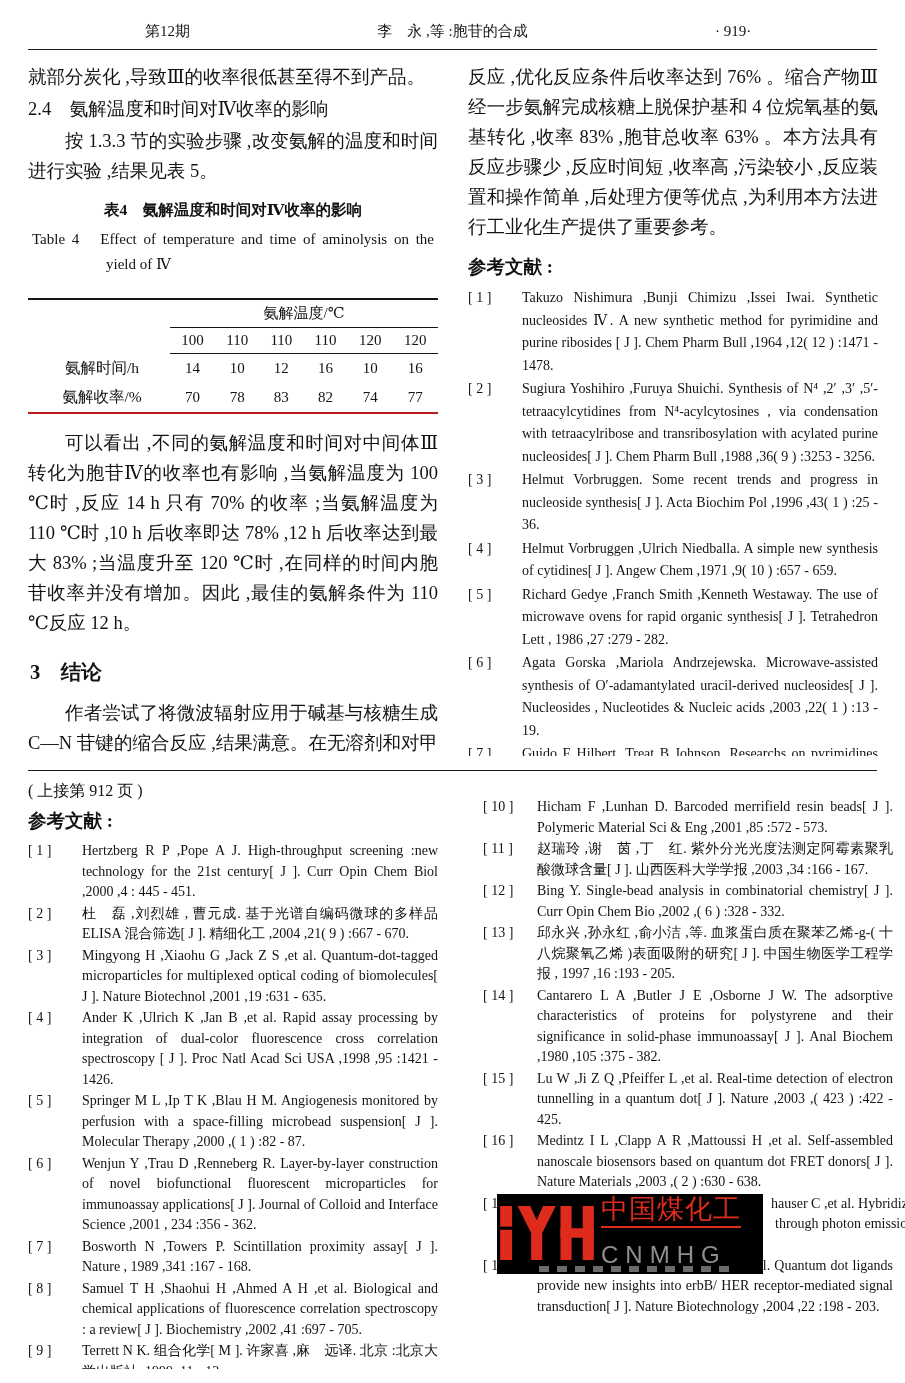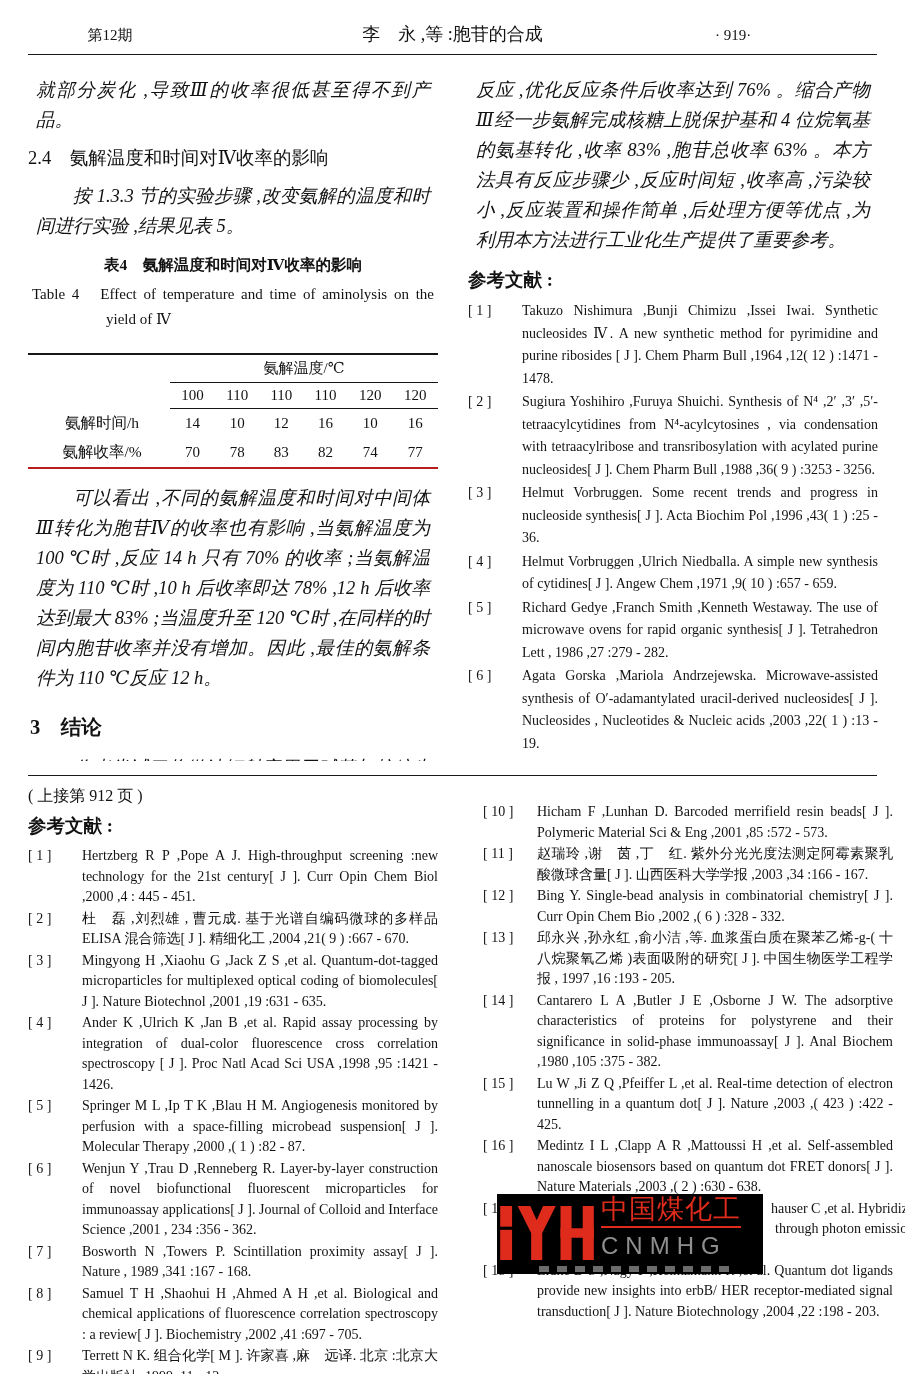--- a/index.html
+++ b/index.html
@@ -11,35 +11,35 @@
     color:#121212;
     overflow:hidden;
     margin:0 auto;
   }
   
   .hdr{
     display:flex;align-items:baseline;
     padding:22px 30px 6px 30px;
     font-size:15px;
   }
-  .hdr-issue{flex:0 0 160px;text-align:center;}
-  .hdr-title{flex:1;text-align:center;font-size:18px;}
+  .hdr-issue{flex:0 0 160px;text-align:right;}
+  .hdr-title{flex:1;text-align:center;font-size:15px;}
   .hdr-page{flex:0 0 160px;}
   .hdr-rule{border:none;border-top:1.6px solid #1a1a1a;margin:2px 28px 0 28px;}
 
   
   .cols{display:flex;gap:30px;padding:12px 27px 0 28px;}
   .col{width:410px;flex:0 0 410px;}
   .top-section{height:694px;overflow:hidden;}
   .bottom-section{height:590px;overflow:hidden;padding-top:8px;gap:45px;}
 
   
   .para{
     font-size:18.5px;line-height:30px;
-    text-align:justify;margin:8px;font-style:italic;
+    text-align:justify;margin:0;
   }
   .para.indent{text-indent:2em;}
   .h-sub{font-size:18.5px;font-weight:normal;line-height:30px;margin:2px 0;}
   .h-sec{font-size:20.5px;font-weight:bold;margin:20px 0 12px 2px;}
 
   
   .cap-cn{font-size:15.5px;font-weight:bold;text-align:center;margin:14px 0 6px 0;}
   .cap-en{font-size:15px;line-height:25px;text-align:justify;
           padding-left:74px;text-indent:-74px;margin:0 4px;}
   .t4{width:100%;border-collapse:collapse;margin-top:21px;
@@ -77,21 +77,21 @@
   }
   .wm-logo{flex:0 0 100px;height:78px;}
   .wm-right{margin-left:4px;display:flex;flex-direction:column;}
   .wm-cn{
     font-size:27px;line-height:30px;letter-spacing:1px;
     border-bottom:2.5px solid;
     padding-bottom:2px;
     font-family:"Liberation Sans","DejaVu Sans",sans-serif;
   }
   .wm-en{
-    font-size:24px;line-height:30px;letter-spacing:7px;margin-top:3px;
+    font-size:24px;line-height:30px;letter-spacing:7px;margin-top:12px;
     font-family:"Liberation Sans","DejaVu Sans",sans-serif;
   }
   .wm-remnant{
     position:absolute;left:42px;bottom:2px;width:190px;height:6px;
     background:repeating-linear-gradient(90deg,#9a9a9a 0 10px,transparent 10px 18px);
     opacity:.7;
   }
 </style>
 </head>
 <body>

